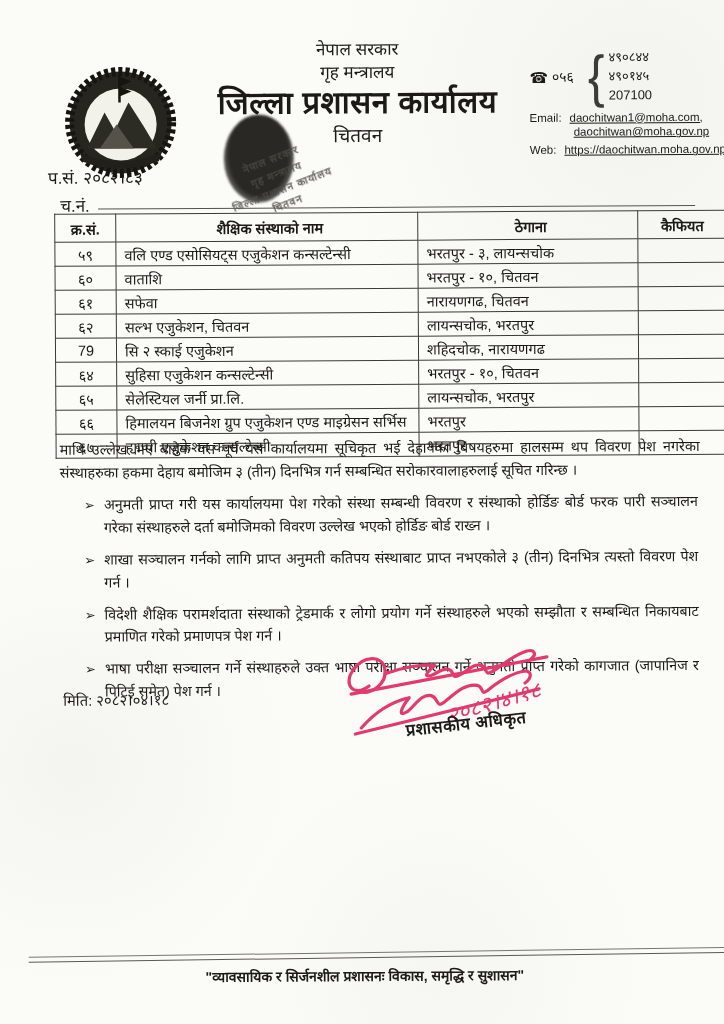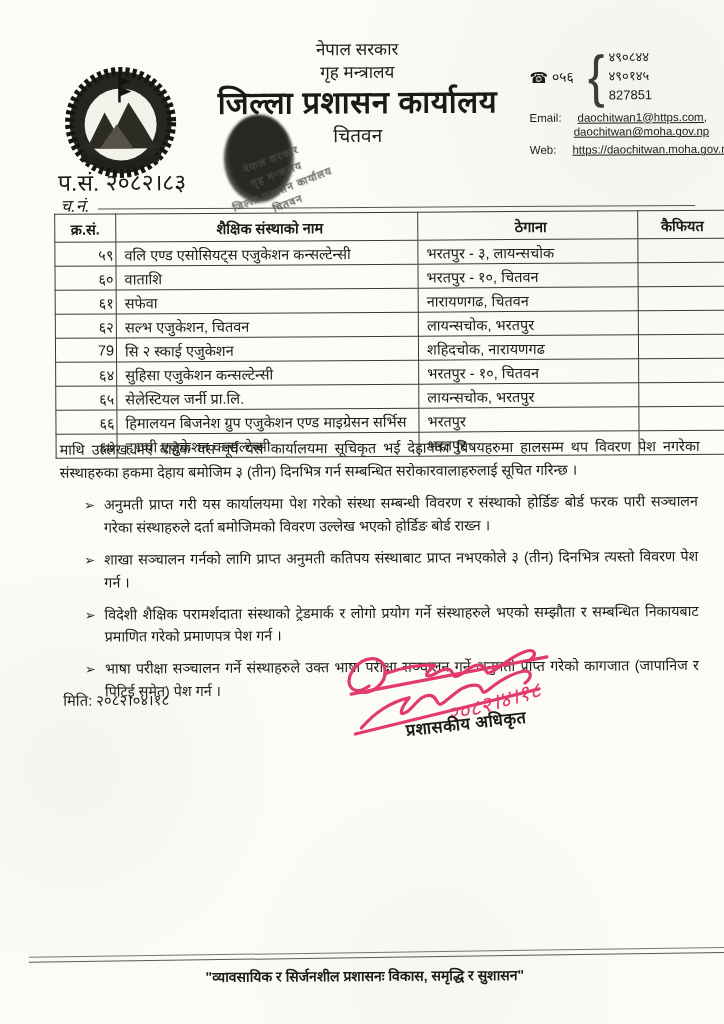--- a/index.html
+++ b/index.html
@@ -25,43 +25,43 @@
   .district{font-size:19px;margin-top:4px;}
 
   .contact{left:532px;top:50px;width:190px;font-size:12px;line-height:1.3;}
   .phone-row{display:flex;align-items:center;}
   .phone-ico{font-size:15px;margin-right:4px;}
   .phone-code{font-size:14px;margin-right:14px;}
   .brace{font-size:50px;font-weight:100;line-height:.9;transform:scaleY(1.15);margin-right:4px;color:#3c3b37;}
   .phone-nums div{font-size:13px;line-height:1.45;}
   .mail-block{margin-top:5px;font-size:11.5px;}
   .mail-row{display:flex;}
-  .lab{margin-right:16px;}
+  .lab{margin-right:8px;}
   .lnk{text-decoration:underline;color:#1b1a17;}
   .mail2{margin-left:44px;text-decoration:underline;}
   .web-row{display:flex;margin-top:3px;font-size:11.5px;}
 
   
   .stamp-blob{left:226px;top:114px;width:70px;height:88px;border-radius:50%;
     background:radial-gradient(ellipse at 50% 45%, #181713 60%, rgba(24,23,19,.55) 80%, transparent 95%);
     filter:blur(1.2px);opacity:.92;}
   .stamp-text{left:194px;top:150px;width:175px;text-align:center;transform:rotate(-21deg);
     color:#4e4c45;opacity:.85;font-size:10.5px;line-height:1.5;font-weight:700;letter-spacing:1px;filter:blur(.3px);}
 
   
-  .psn{left:60px;top:164px;font-size:23px;}
-  .chn{left:62px;top:192px;font-size:17px;font-style:italic;}
+  .psn{left:50px;top:164px;font-size:17px;}
+  .chn{left:62px;top:192px;font-size:17px;}
   .chn-line{left:100px;top:207px;width:597px;border-top:1.6px solid #55534e;}
 
   
   table.reg{left:56px;top:212px;width:640px;border-collapse:collapse;table-layout:fixed;}
   table.reg td,table.reg th{border:1.3px solid #3b3a35;font-size:14.5px;overflow:hidden;white-space:nowrap;}
   table.reg th{font-weight:700;height:25px;text-align:center;padding:1px 2px;}
   table.reg td{height:21px;padding:1px 2px;}
-  .c-sn{width:56px;text-align:right;}
+  .c-sn{width:56px;text-align:center;}
   .c-name{width:291px;text-align:left;padding-left:8px !important;}
   .c-addr{width:209px;text-align:left;padding-left:8px !important;}
   .c-rem{width:84px;}
 
   
   .intro{left:60px;top:437px;width:640px;font-size:14.3px;line-height:1.6;text-align:justify;}
   .bullets{left:84px;top:492px;width:614px;}
   .bullet{display:flex;gap:9px;margin-bottom:9px;font-size:14.3px;line-height:1.6;}
   .bmark{flex:0 0 auto;font-size:13px;padding-top:2px;color:#22211d;}
   .btext{text-align:justify;}
@@ -101,27 +101,27 @@
     </div>
 
     <div class="abs contact">
       <div class="phone-row">
         <span class="phone-ico">☎</span>
         <span class="phone-code">०५६</span>
         <span class="brace">{</span>
         <span class="phone-nums">
           <div>४९०८४४</div>
           <div>४९०१४५</div>
-          <div>827851</div>
+          <div>207100</div>
         </span>
       </div>
       <div class="mail-block">
         <div class="mail-row">
           <span class="lab">Email:</span>
-          <span class="lnk">daochitwan1@https.com,</span>
+          <span class="lnk">daochitwan1@moha.com,</span>
         </div>
         <div class="mail2">daochitwan@moha.gov.np</div>
       </div>
       <div class="web-row">
         <span class="lab">Web:</span>
         <span class="lnk">https://daochitwan.moha.gov.np</span>
       </div>
     </div>
 
     <div class="abs stamp-blob"></div>

